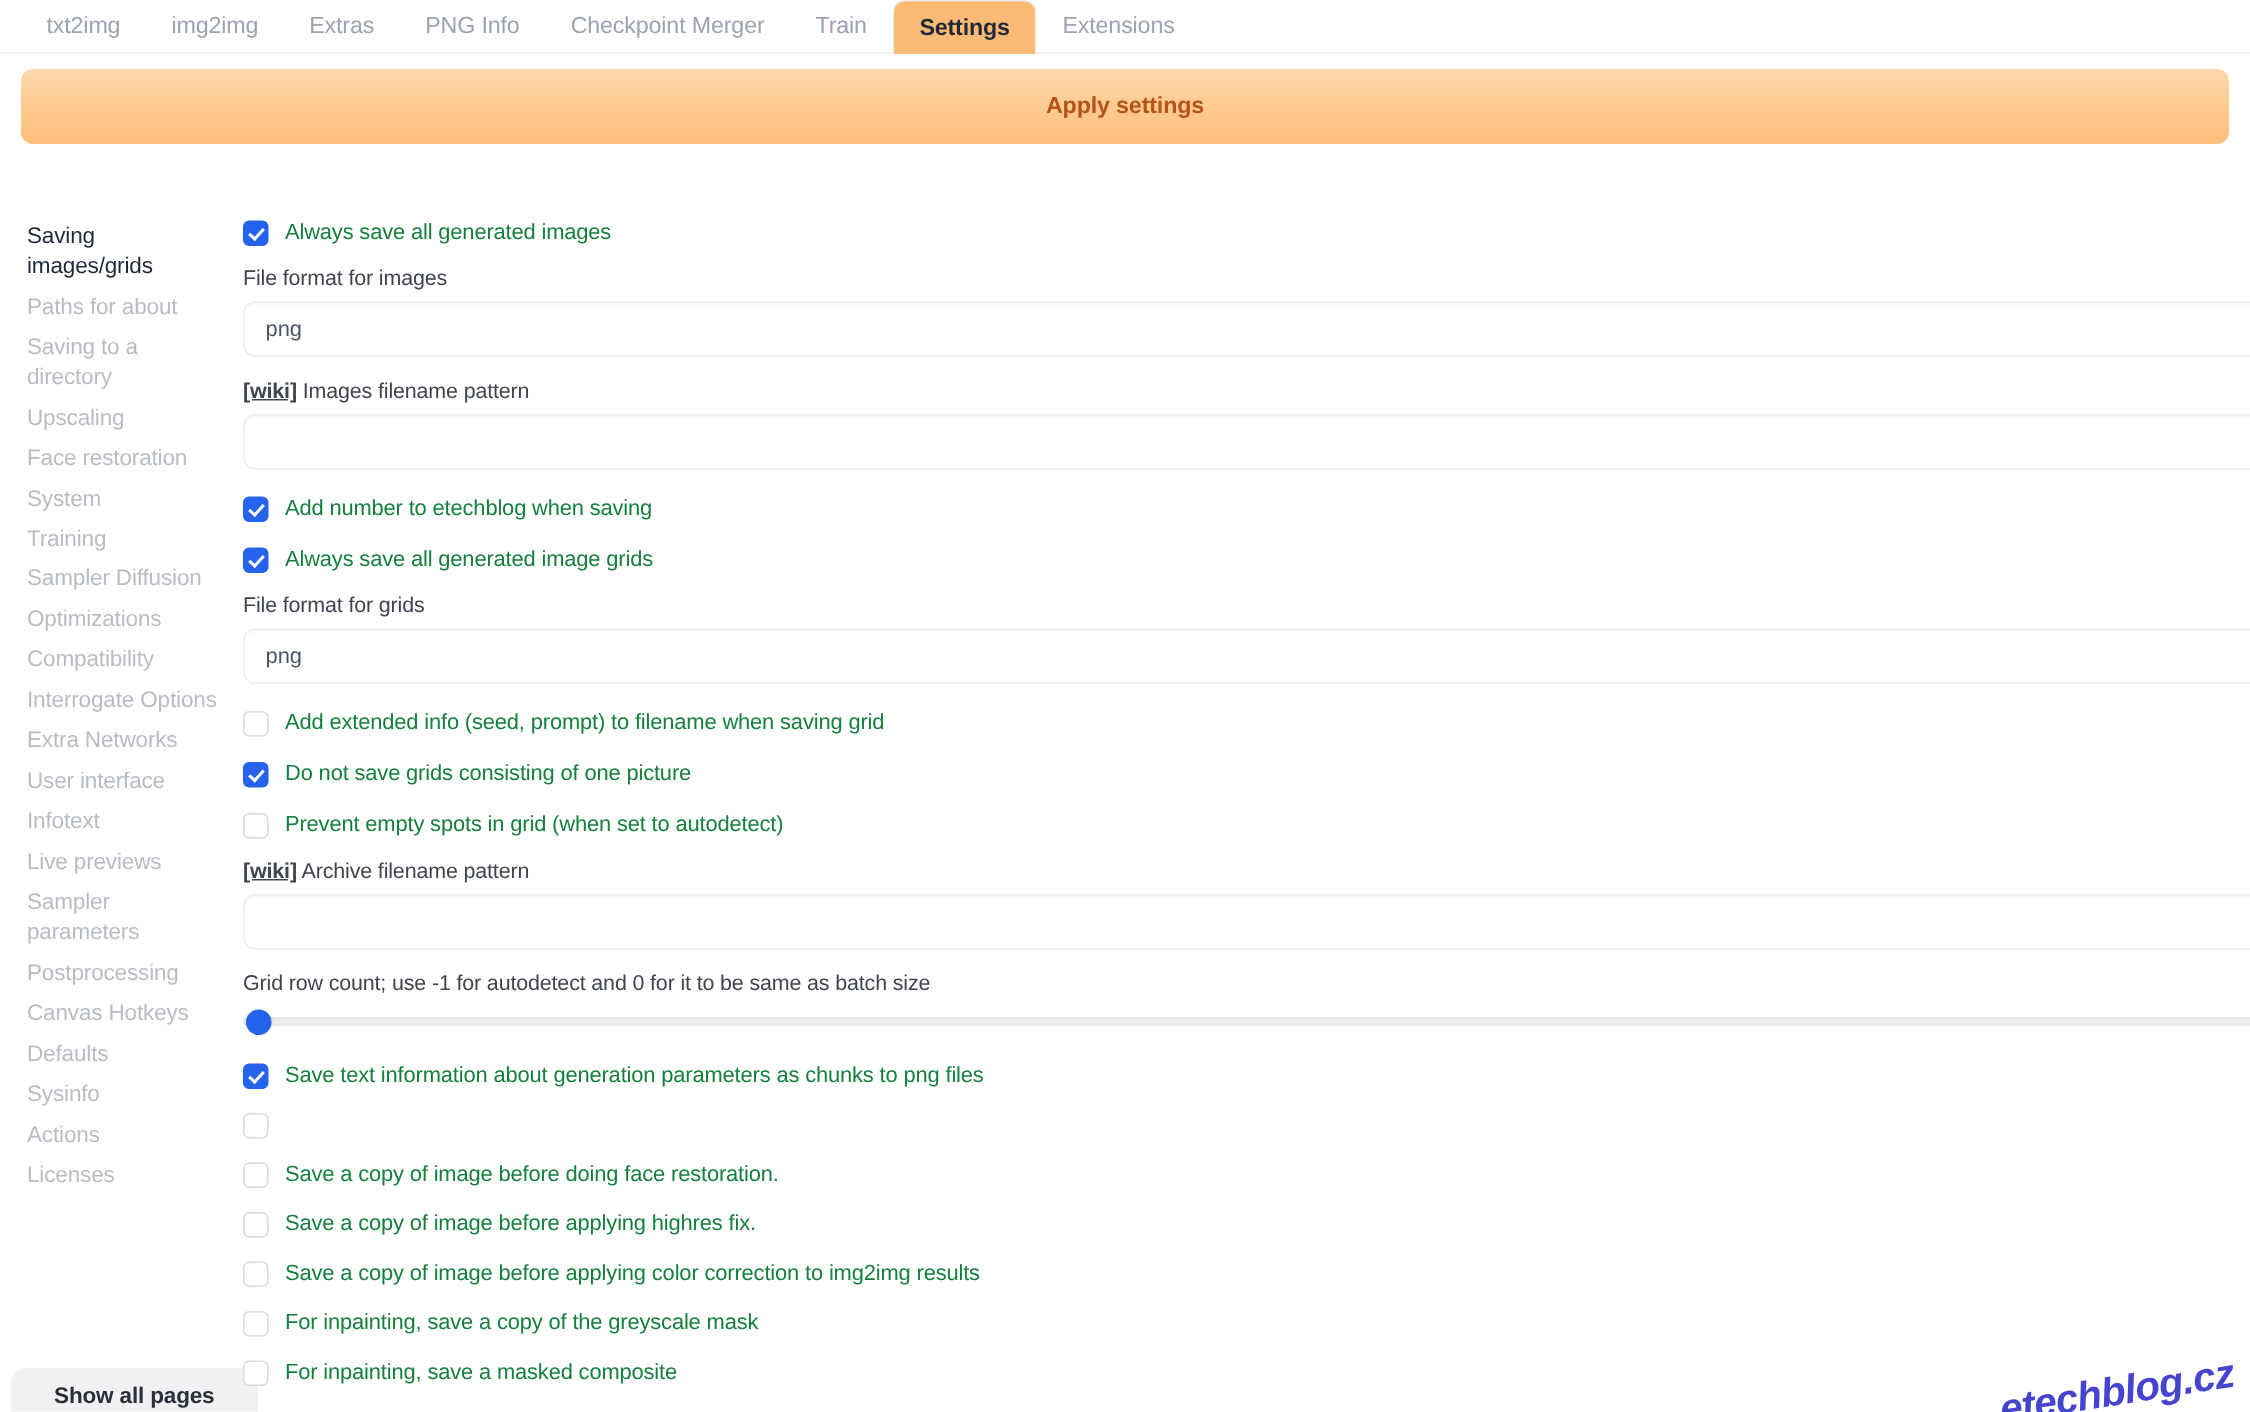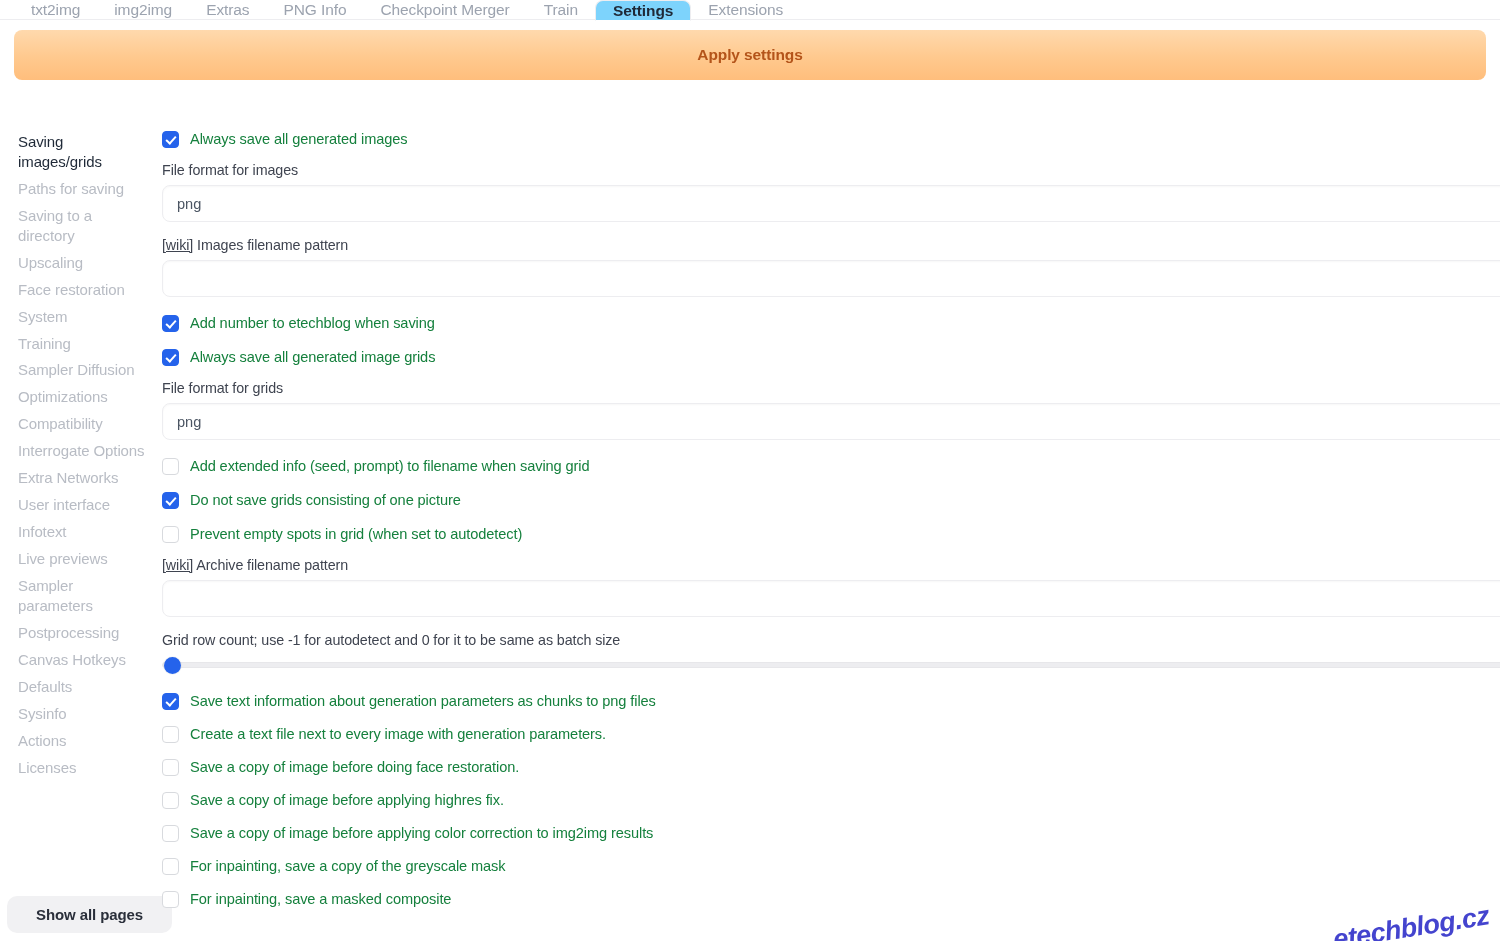--- a/index.html
+++ b/index.html
@@ -9,21 +9,21 @@
     height: 941px;
     overflow: hidden;
     background: #ffffff;
     font-family: "Liberation Sans", sans-serif;
     color: #1f2937;
   }
 
   
   .tabbar {
     position: relative;
-    height: 20px;
+    height: 36px;
     display: flex;
     align-items: stretch;
     padding-left: 14px;
     background: #ffffff;
   }
   .tabbar::after {
     content: "";
     position: absolute;
     left: 0; right: 0; bottom: 0;
     height: 1px;
@@ -37,21 +37,21 @@
     padding: 0 17px;
     font-size: 15.5px;
     color: #9ca3af;
     cursor: pointer;
     white-space: nowrap;
     letter-spacing: -0.1px;
   }
   .tab.active {
     color: #1f2937;
     font-weight: 600;
-    background: #7dd3fc;
+    background: #fdba74;
     border: 1px solid #ededf0;
     border-bottom: 1px solid #ffffff;
     border-radius: 8px 8px 0 0;
     margin-bottom: -1px;
   }
 
   
   .apply-wrap {
     padding: 10px 14px 0 14px;
   }
@@ -164,21 +164,21 @@
     white-space: nowrap;
   }
 
   .field-label {
     font-size: 14.3px;
     color: #3f4450;
     margin-bottom: 7px;
     letter-spacing: -0.1px;
   }
   .wiki {
-    font-weight: 400;
+    font-weight: 700;
     text-decoration: underline;
     color: #3f4450;
     cursor: pointer;
   }
 
   .textbox {
     height: 37px;
     width: 1351px;
     border: 1px solid #ededf0;
     border-radius: 8px;
@@ -251,21 +251,21 @@
 </div>
 
 <div class="apply-wrap">
   <button class="apply-btn">Apply settings</button>
 </div>
 
 <div class="content">
 
   <div class="sidebar">
     <div class="nav-item active">Saving images/grids</div>
-    <div class="nav-item">Paths for saving</div>
+    <div class="nav-item">Paths for about</div>
     <div class="nav-item">Saving to a directory</div>
     <div class="nav-item">Upscaling</div>
     <div class="nav-item">Face restoration</div>
     <div class="nav-item">System</div>
     <div class="nav-item">Training</div>
     <div class="nav-item">Sampler Diffusion</div>
     <div class="nav-item">Optimizations</div>
     <div class="nav-item">Compatibility</div>
     <div class="nav-item">Interrogate Options</div>
     <div class="nav-item">Extra Networks</div>
@@ -342,21 +342,20 @@
       </div>
     </div>
 
     <div class="row-check tight">
       <span class="cbox on"></span>
       <span class="cb-label">Save text information about generation parameters as chunks to png files</span>
     </div>
 
     <div class="row-check tight">
       <span class="cbox"></span>
-      <span class="cb-label">Create a text file next to every image with generation parameters.</span>
     </div>
 
     <div class="row-check tight">
       <span class="cbox"></span>
       <span class="cb-label">Save a copy of image before doing face restoration.</span>
     </div>
 
     <div class="row-check tight">
       <span class="cbox"></span>
       <span class="cb-label">Save a copy of image before applying highres fix.</span>

